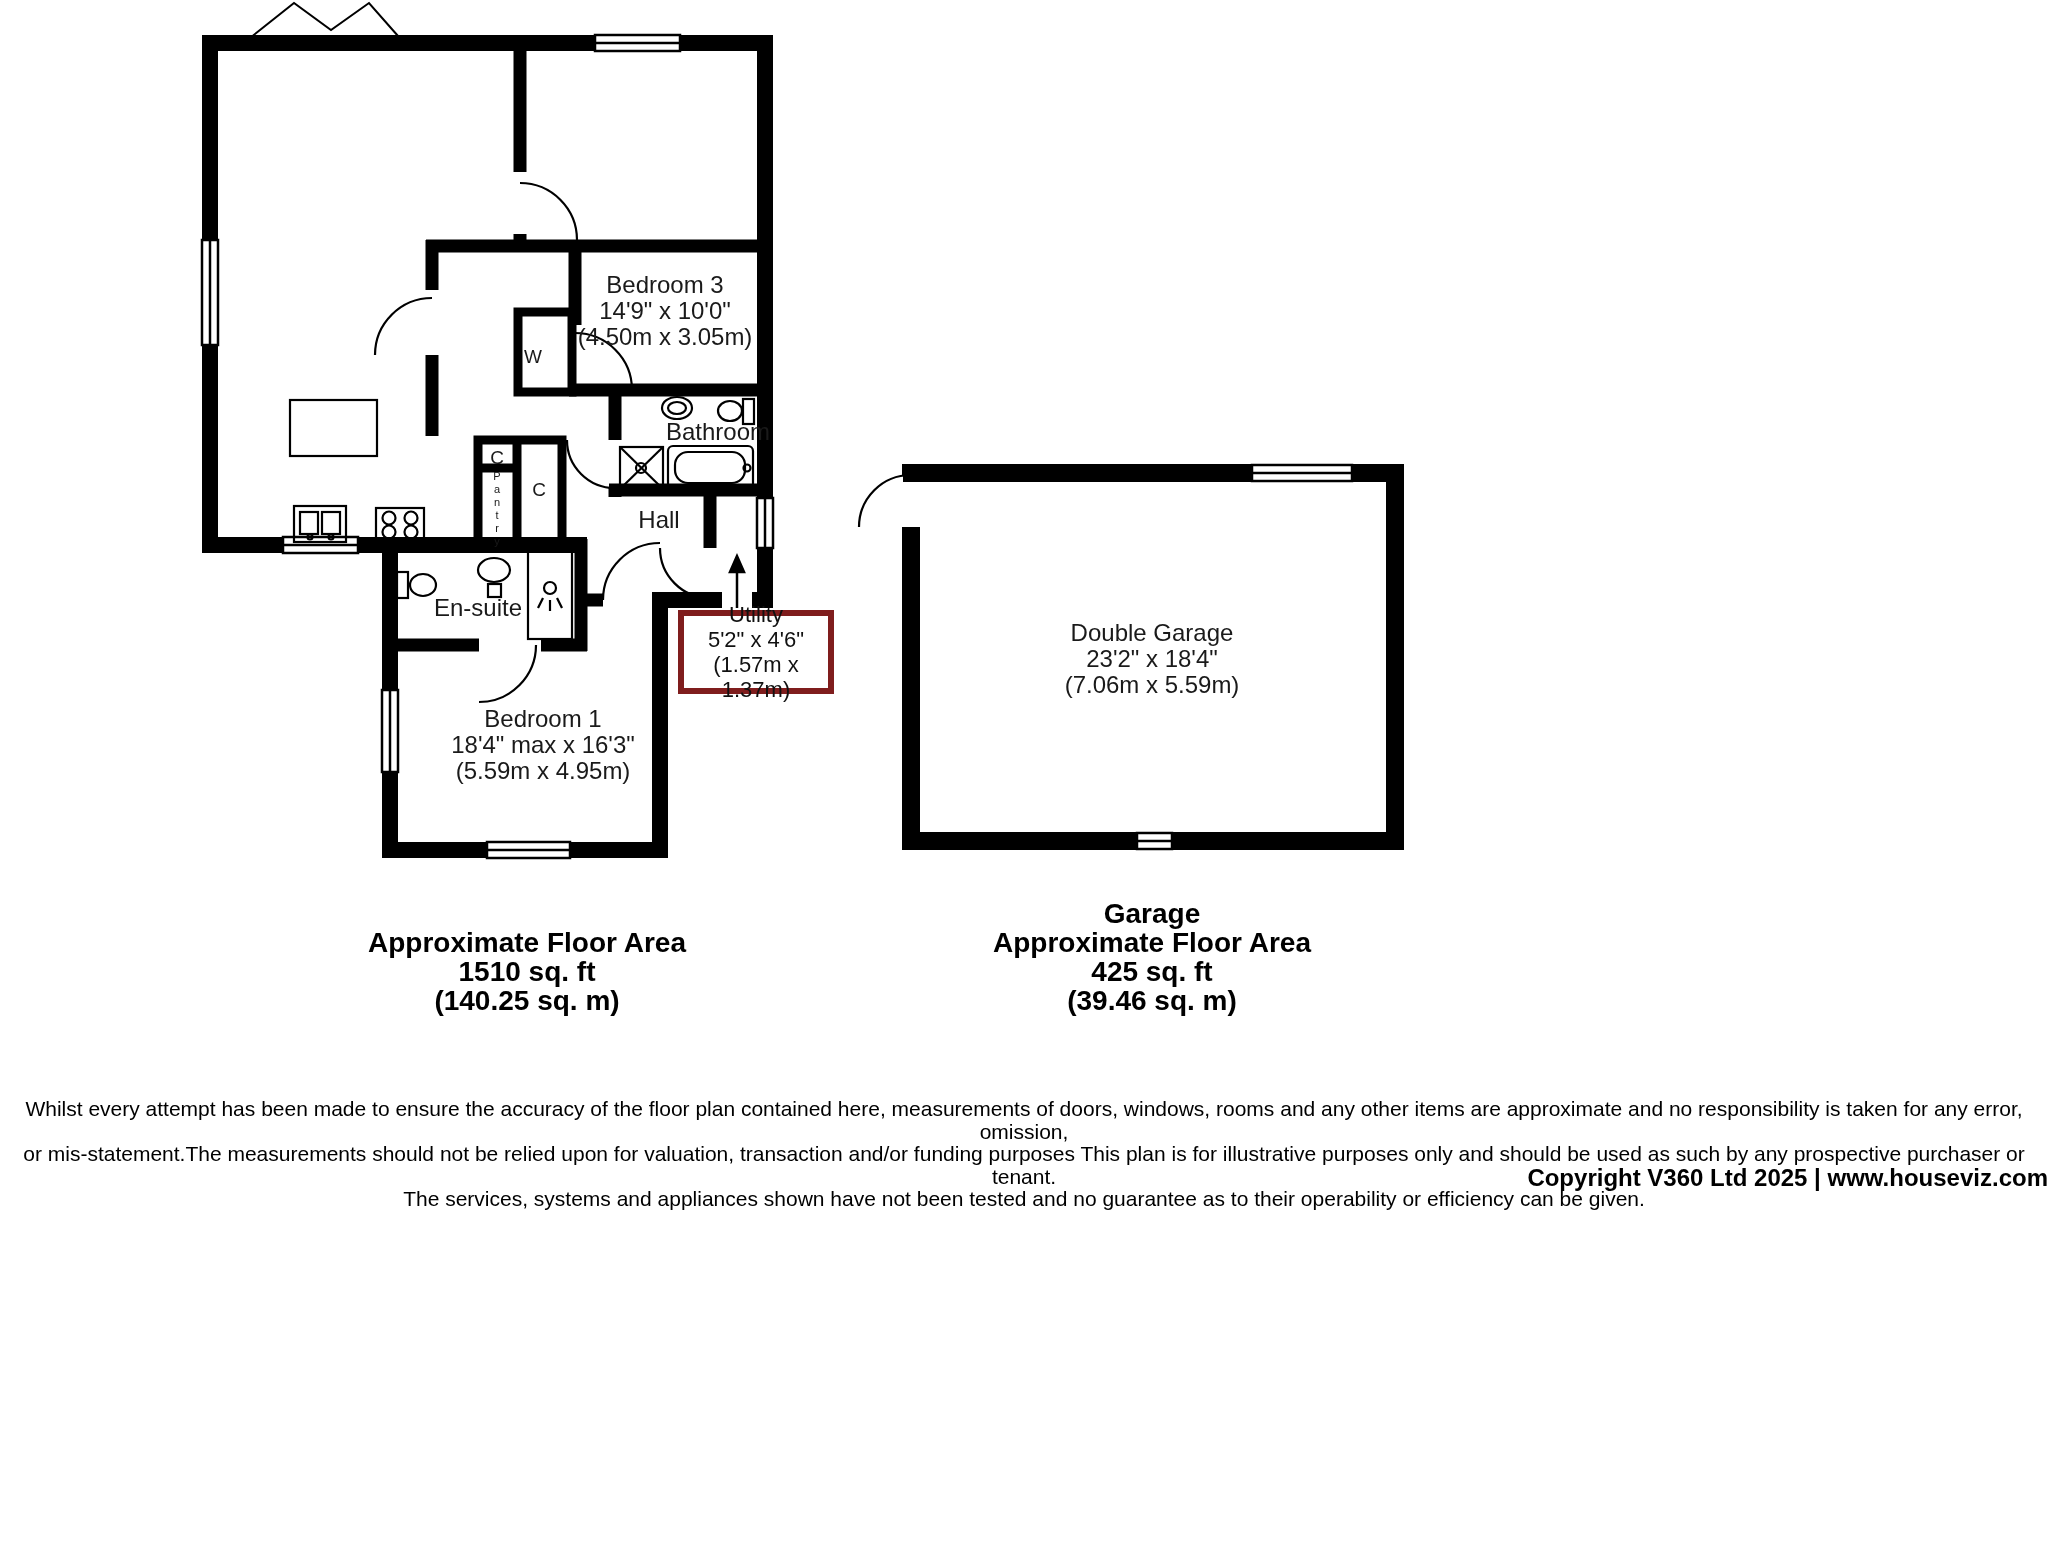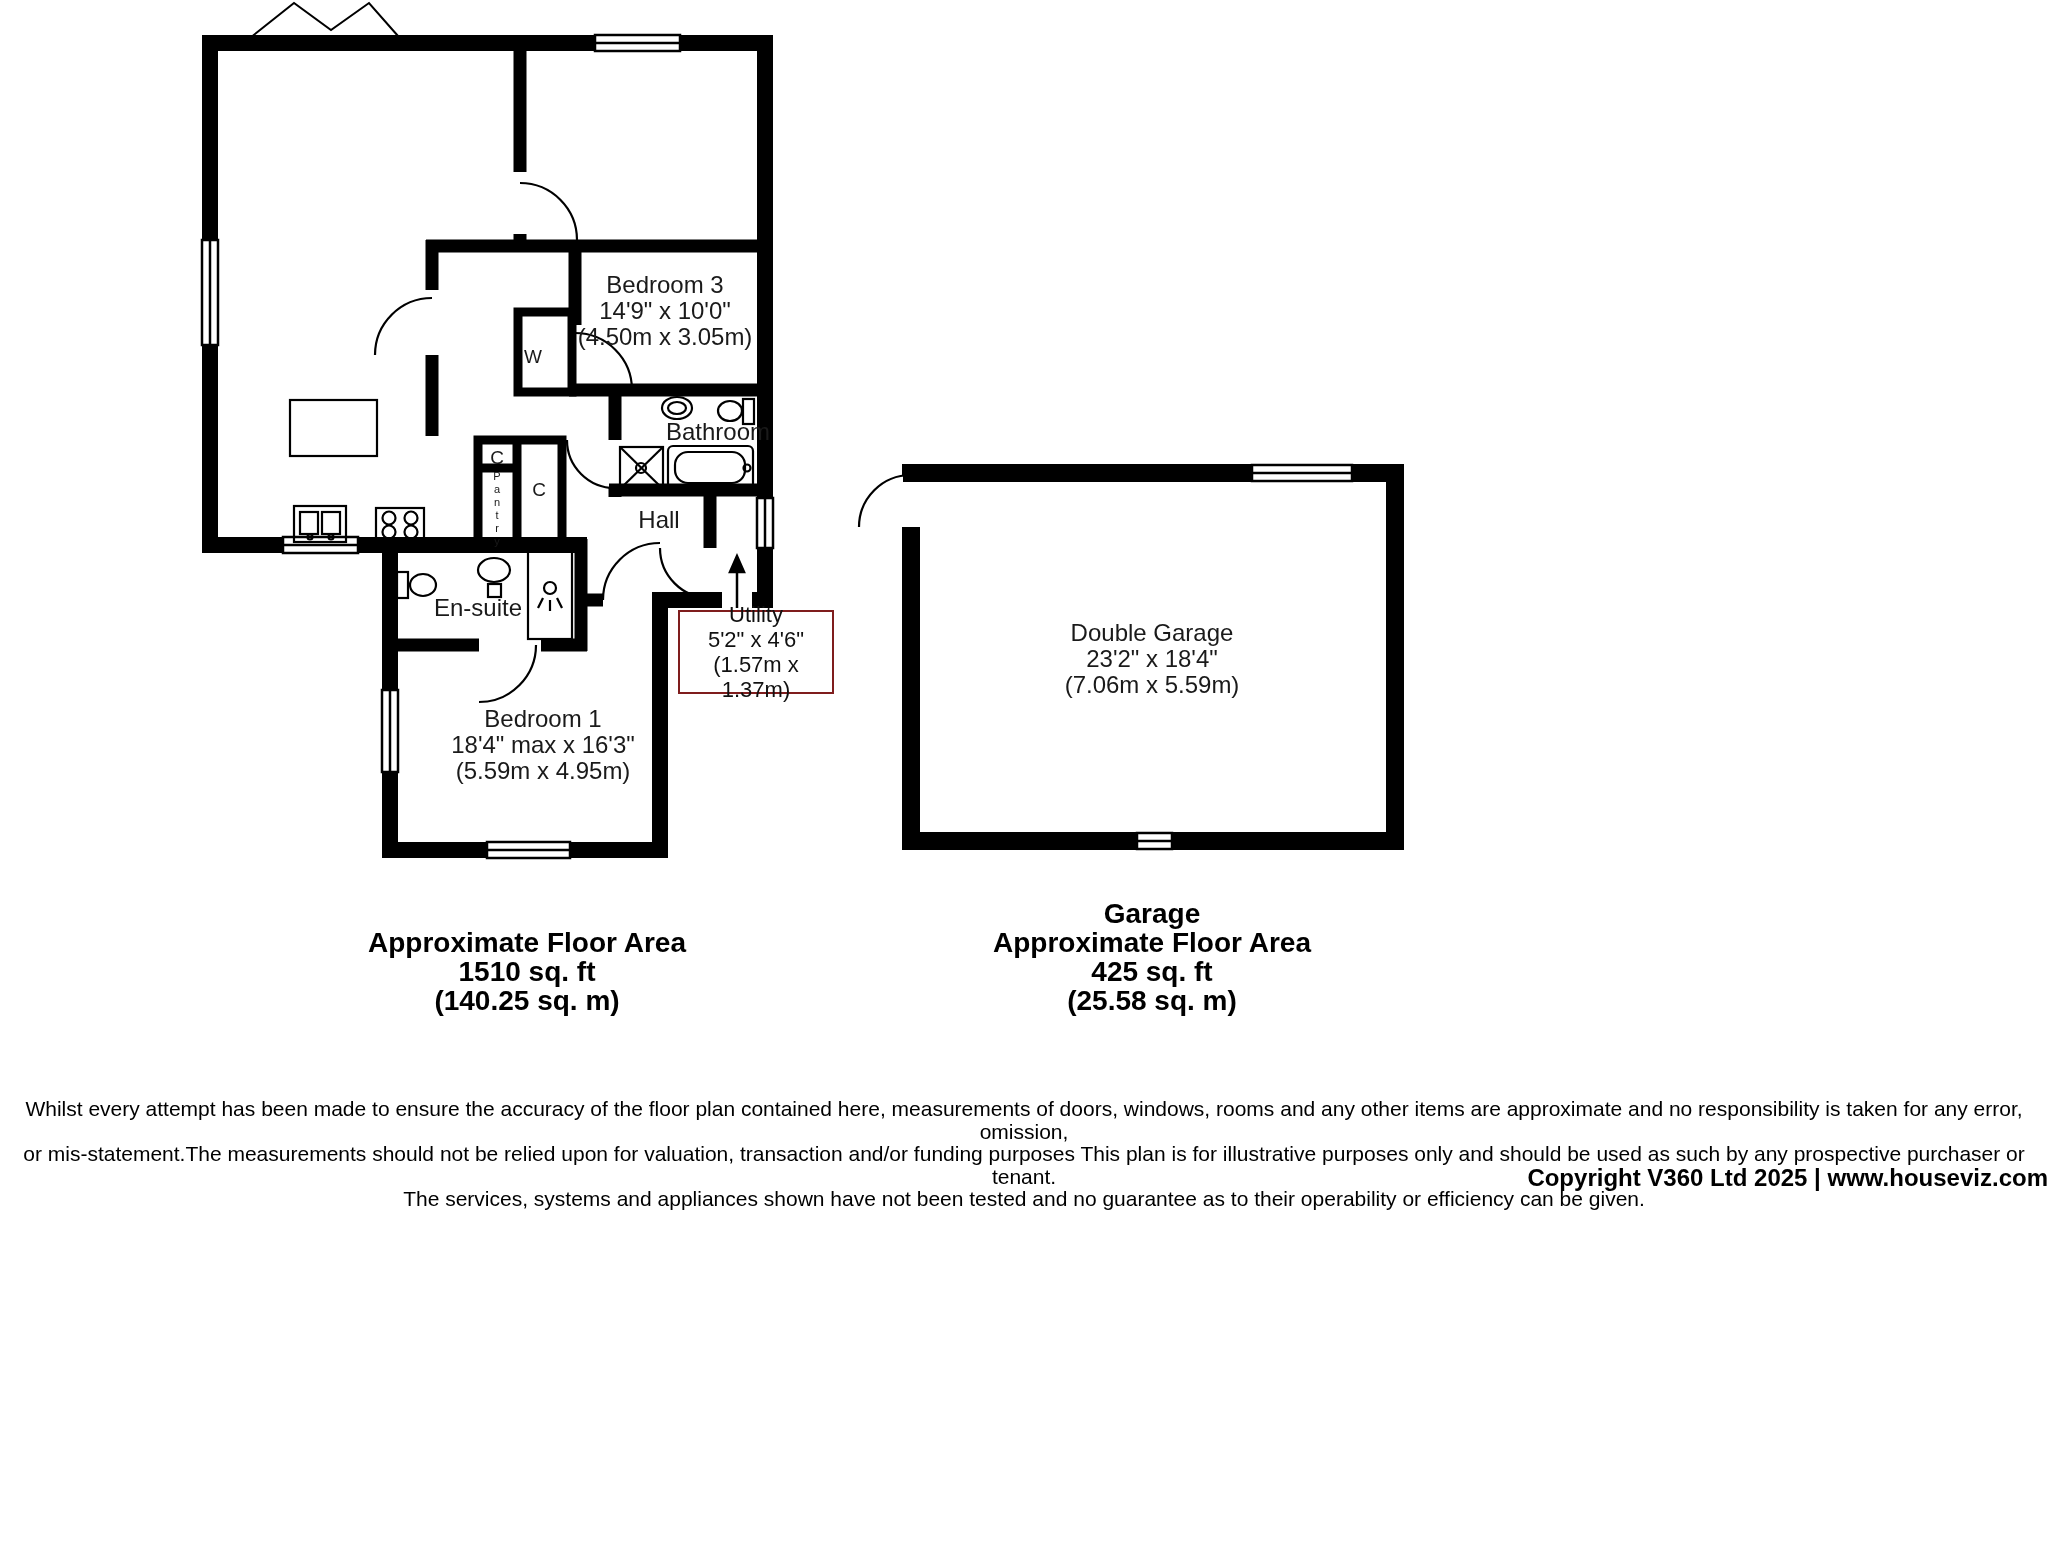--- a/index.html
+++ b/index.html
@@ -3,21 +3,21 @@
 <meta charset="utf-8">
 <style>
   * { margin:0; padding:0; box-sizing:border-box; }
   html,body { width:2048px; height:1549px; overflow:hidden; }
   body { background:#ffffff; font-family:"Liberation Sans","DejaVu Sans",sans-serif; color:#111; position:relative; }
   .plan-svg { position:absolute; left:0; top:0; width:2048px; height:1549px; }
   .label { position:absolute; transform:translateX(-50%); text-align:center; white-space:pre-line; font-size:24px; line-height:26px; color:#1a1a1a; }
   .single { white-space:nowrap; }
   .cupboard { font-size:19px; }
   .vertical { position:absolute; writing-mode:vertical-rl; text-orientation:upright; font-size:11px; line-height:12px; letter-spacing:1px; color:#1a1a1a; }
-  .utility-box { position:absolute; left:678px; top:610px; width:156px; height:84px; border:2px solid #7f1d1d; background:#fff;
+  .utility-box { position:absolute; left:678px; top:610px; width:156px; height:84px; border:6px solid #7f1d1d; background:#fff;
                  display:flex; align-items:center; justify-content:center; text-align:center; white-space:pre-line;
                  font-size:22px; line-height:25px; }
   .area { position:absolute; transform:translateX(-50%); text-align:center; white-space:pre-line; font-weight:bold; font-size:28px; line-height:29px; color:#000; }
   .disclaimer { position:absolute; left:0; top:1098px; width:100%; text-align:center; font-size:21px; line-height:22.5px; color:#000; }
   .copyright { position:absolute; left:0; top:1164px; width:100%; text-align:right; font-weight:bold; font-size:24px; color:#000; }
 </style>
 </head>
 <body>
 
 <div style="position:relative;width:2048px;height:1549px;">
@@ -191,21 +191,21 @@
   <div class="utility-box">Utility
 5'2" x 4'6"
 (1.57m x 1.37m)</div>
 
   <div class="area" style="left:527px; top:928px;">Approximate Floor Area
 1510 sq. ft
 (140.25 sq. m)</div>
   <div class="area" style="left:1152px; top:899px;">Garage
 Approximate Floor Area
 425 sq. ft
-(25.58 sq. m)</div>
+(39.46 sq. m)</div>
 
   <div class="disclaimer">
     <div>Whilst every attempt has been made to ensure the accuracy of the floor plan contained here, measurements of doors, windows, rooms and any other items are approximate and no responsibility is taken for any error, omission,</div>
     <div>or mis-statement.The measurements should not be relied upon for valuation, transaction and/or funding purposes This plan is for illustrative purposes only and should be used as such by any prospective purchaser or tenant.</div>
     <div>The services, systems and appliances shown have not been tested and no guarantee as to their operability or efficiency can be given.</div>
   </div>
   <div class="copyright">Copyright V360 Ltd 2025 | www.houseviz.com</div>
 
 </div>
 

